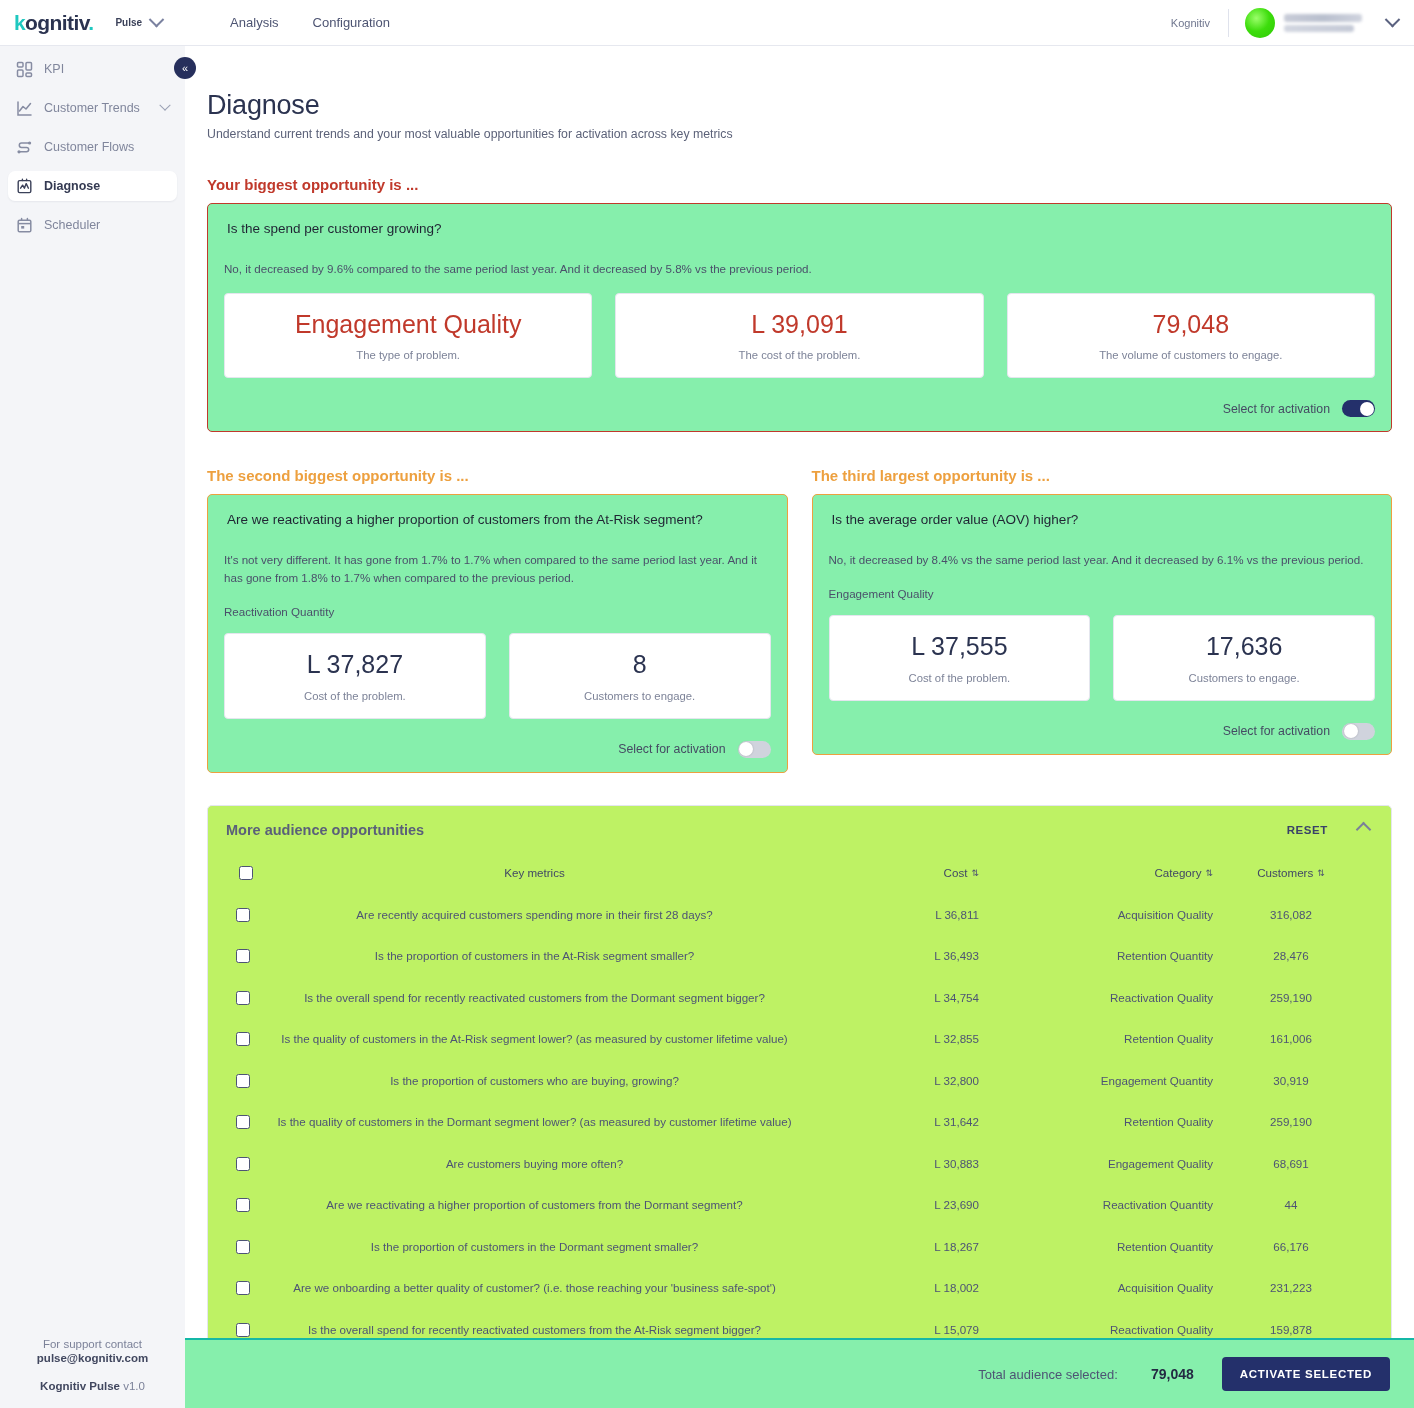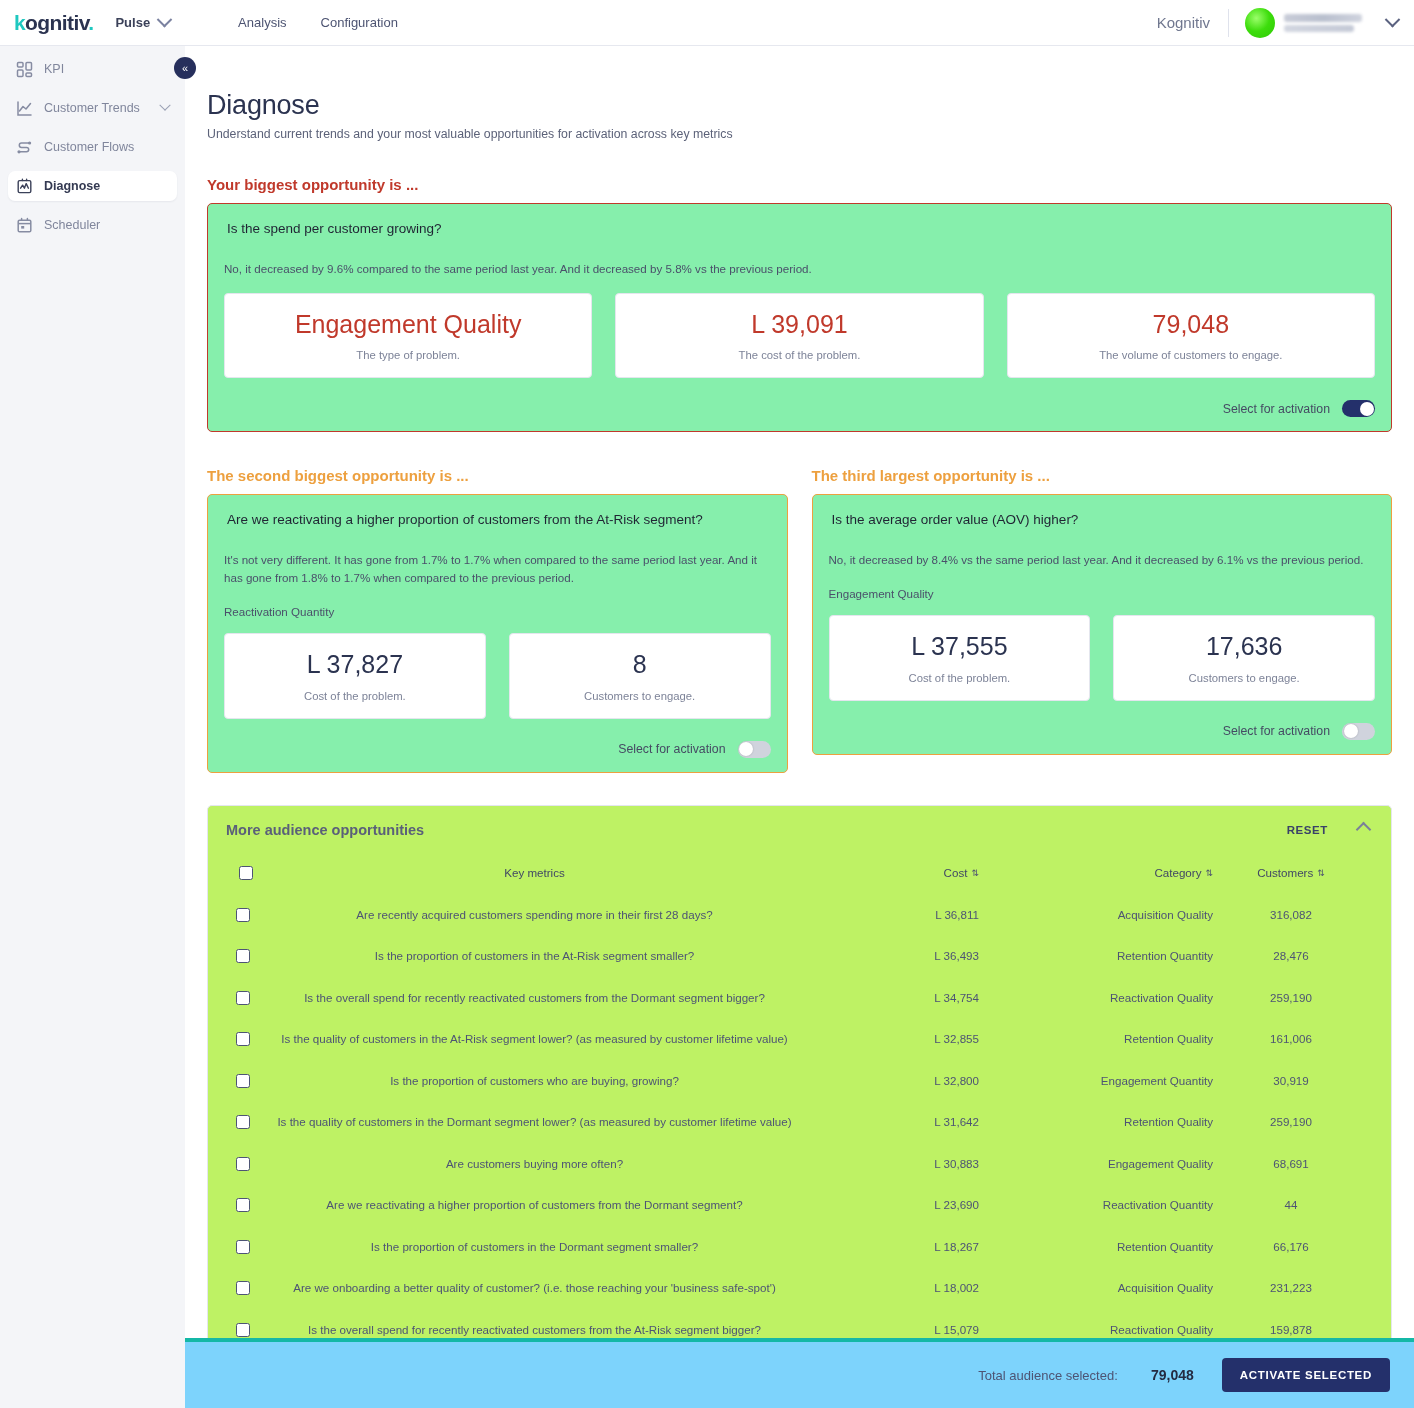--- a/index.html
+++ b/index.html
@@ -22,29 +22,29 @@
   }
   .logo {
     margin-left: 14px; font-size: 21px; font-weight: 700;
     letter-spacing: -0.6px; color: #2b3350;
   }
   .logo .dot { color: #1fc8c0; }
   .logo .k-teal { color: #1fc8c0; }
   .app-switch {
     margin-left: 22px; display: flex; align-items: center; gap: 9px; cursor: pointer;
   }
-  .app-switch .name { font-size: 13px; font-weight: 700; color: #3b4159; }
+  .app-switch .name { font-size: 10px; font-weight: 700; color: #3b4159; }
   .chev-d {
     width: 11px; height: 11px; border-right: 2px solid #7b82a0; border-bottom: 2px solid #7b82a0;
     transform: rotate(45deg) translate(-2px,-2px);
   }
   .mainnav { margin-left: 68px; display: flex; gap: 34px; }
   .mainnav a { font-size: 13px; color: #4d5472; text-decoration: none; cursor: pointer; }
   .topright { margin-left: auto; display: flex; align-items: center; height: 100%; }
-  .org { font-size: 15px; color: #70778f; padding-right: 18px; }
+  .org { font-size: 11px; color: #70778f; padding-right: 18px; }
   .vdiv { width: 1px; height: 28px; background: #dfe2ec; }
   .userbox { display: flex; align-items: center; gap: 9px; padding: 0 10px 0 16px; cursor: pointer; }
   .avatar {
     width: 30px; height: 30px; border-radius: 50%;
     background: radial-gradient(circle at 38% 34%, #9bff6a 0%, #3ddd0c 48%, #2ec905 100%);
   }
   .ublock { display: flex; flex-direction: column; gap: 3px; }
   .ublur1 { width: 78px; height: 8px; border-radius: 3px;
     background: linear-gradient(90deg,#c8ccd8,#b9bfce,#cfd3de); filter: blur(1.6px); }
   .ublur2 { width: 70px; height: 7px; border-radius: 3px;
@@ -148,23 +148,23 @@
   .c-metric { text-align: center; font-size: 11.6px; color: #4d5474; }
   th.c-metric { font-weight: 700; color: #414864; }
   .c-cost { text-align: right; font-size: 11.6px; color: #4d5474; width: 170px; padding-right: 4px !important; }
   .c-cat  { text-align: right; font-size: 11.6px; color: #4d5474; width: 230px; }
   .c-cus  { text-align: center; font-size: 11.6px; color: #4d5474; width: 160px; padding-right: 4px !important; }
   th.sortable { font-weight: 700; color: #414864; cursor: pointer; white-space: nowrap; }
   .sortico { display: inline-block; margin-left: 4px; font-size: 9px; line-height: 1; color: #4b5270; position: relative; top: -1px; }
 
   
   .bottombar {
-    height: 70px; flex: 0 0 70px; border-top: 4px solid #14b8a6;
+    height: 70px; flex: 0 0 70px; border-top: 2px solid #14b8a6;
     display: flex; align-items: center; justify-content: flex-end; padding-right: 24px; gap: 18px;
-    background: #7dd3fc;
+    background: #86efac;
   }
   .tot-lbl { font-size: 13px; color: #4d5474; }
   .tot-val { font-size: 14px; font-weight: 700; color: #232a42; min-width: 58px; text-align: right; }
   .btn-activate {
     background: #24306b; color: #fff; border: none; border-radius: 4px;
     padding: 11px 18px; font-size: 11.5px; font-weight: 700; letter-spacing: .7px;
     cursor: pointer; font-family: "Liberation Sans", sans-serif; margin-left: 10px;
   }
 </style>
 </head>
@@ -256,20 +256,28 @@
               <path d="M2.2 6.6h12.6"></path>
                 <path d="M5.6 3.2V1.6M11.4 3.2V1.6" stroke-linecap="round"></path>
               <rect x="5.2" y="9" width="3" height="2.6" fill="#868ca2" stroke="none"></rect>
             </svg>
           </span>
           <span class="lbl">Scheduler</span>
         </div>
 
       </div>
 
+      <div class="side-foot">
+        <div class="l1">For support contact</div>
+        <div class="l2">pulse@kognitiv.com</div>
+        <div class="l3">
+          <b>Kognitiv Pulse</b>
+          <span>v1.0</span>
+        </div>
+      </div>
     </div>
 
     <div class="main">
       <div class="scroll">
 
         <h1 class="page-title">Diagnose</h1>
         <div class="page-sub">Understand current trends and your most valuable opportunities for activation across key metrics</div>
 
         <div class="sec-head red">Your biggest opportunity is ...</div>
         <div class="opp-card primary">

